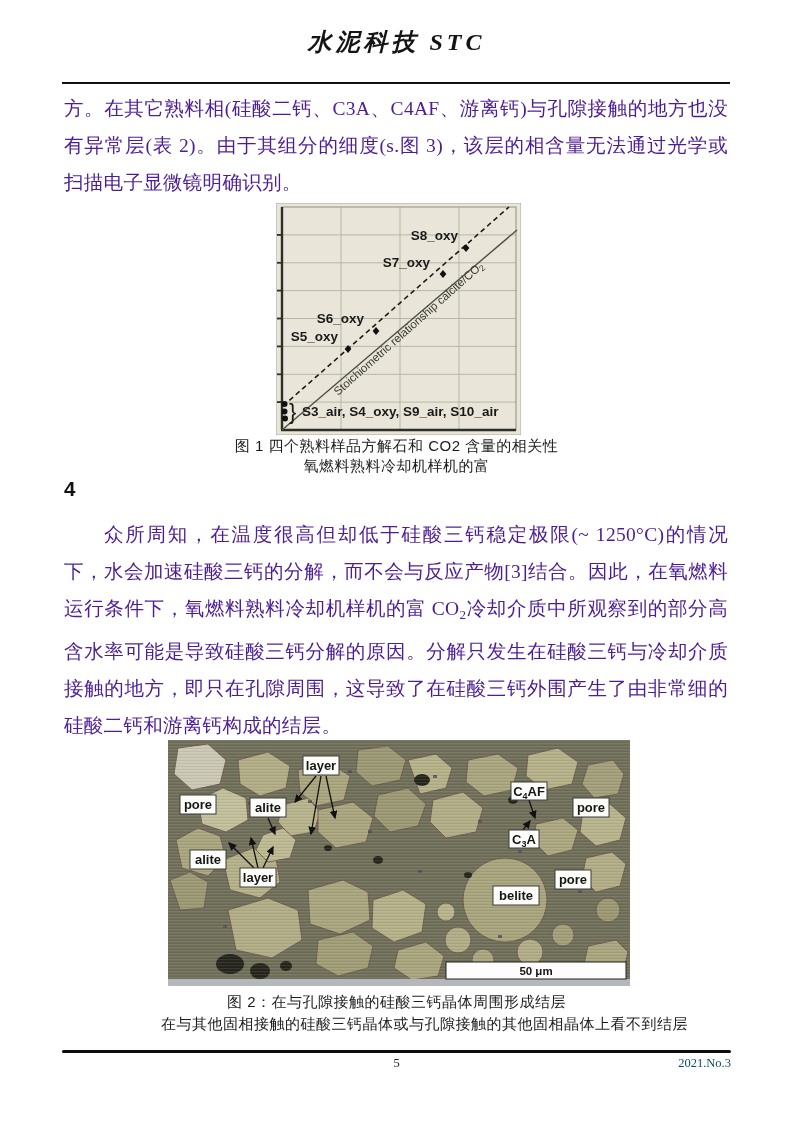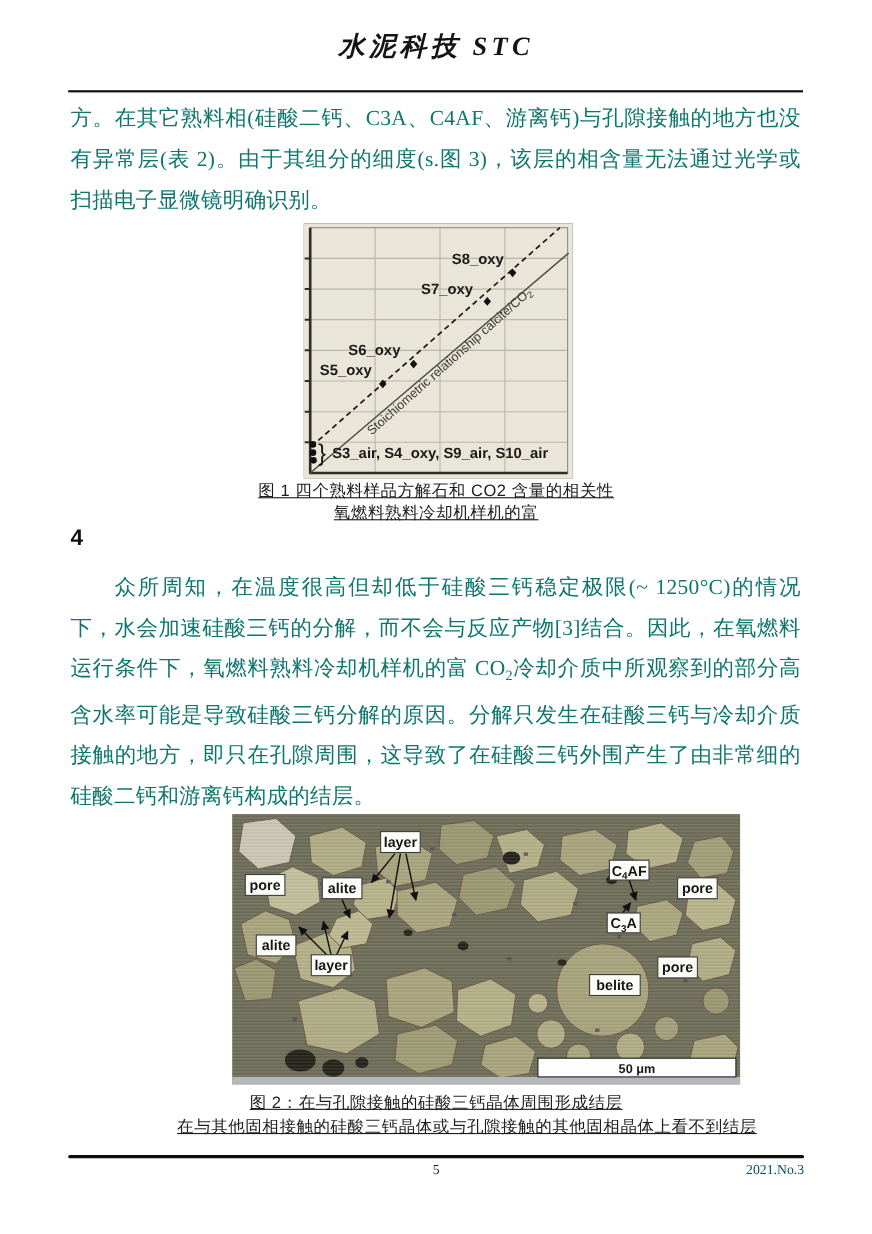--- a/index.html
+++ b/index.html
@@ -9,42 +9,42 @@
     margin:0 auto;overflow:hidden;
     font-family:"Liberation Serif","DejaVu Serif",serif;color:#111;
   }
   .header-title{
     position:absolute;top:26px;left:0;width:100%;text-align:center;
     font-size:24px;font-style:italic;font-weight:bold;letter-spacing:4px;color:#141414;
   }
   .header-rule{position:absolute;top:82px;left:62px;width:668px;height:2px;background:#121212;}
   .para{
     position:absolute;left:64px;width:664px;font-size:19.5px;line-height:37px;
-    text-align:justify;color:#0f766e;letter-spacing:0.3px;
+    text-align:justify;color:#4c1d95;letter-spacing:0.3px;
   }
   #para1{top:90px;}
   #para2{top:516px;text-indent:40px;}
   .sub{font-size:13px;vertical-align:-4px;}
   .figure1{position:absolute;left:276px;top:203px;width:245px;height:232px;}
   .caption{
     position:absolute;left:0;width:100%;text-align:center;
     font-family:"Liberation Sans","DejaVu Sans",sans-serif;
-    font-size:15px;color:#1c1c1c;letter-spacing:0.5px;text-decoration:underline;
+    font-size:15px;color:#1c1c1c;letter-spacing:0.5px;
   }
   #fig1-cap1{top:437px;}
   #fig1-cap2{top:457px;}
   #fig2-cap1{top:993px;}
   #fig2-cap2{top:1015px;padding-left:28px;}
   .section-heading{
     position:absolute;left:64px;top:477px;
     font-family:"Liberation Sans","DejaVu Sans",sans-serif;
     font-weight:bold;font-size:20.5px;color:#111;
     display:flex;gap:16px;align-items:baseline;
   }
-  .figure2{position:absolute;left:168px;top:740px;width:462px;height:236px;margin-left:43px;}
+  .figure2{position:absolute;left:168px;top:740px;width:462px;height:236px;}
   .footer-rule{position:absolute;top:1050px;left:62px;width:669px;height:3px;background:#0d0d0d;border-radius:2px;}
   .footer-page{
     position:absolute;top:1056px;left:0;width:100%;text-align:center;
     font-size:12.5px;color:#222;font-family:"Liberation Serif",serif;
   }
   .footer-issue{
     position:absolute;top:1056px;right:62px;
     font-size:12.5px;color:#0c4a6e;font-family:"Liberation Serif",serif;
   }
   svg text{font-family:"Liberation Sans","DejaVu Sans",sans-serif;}

